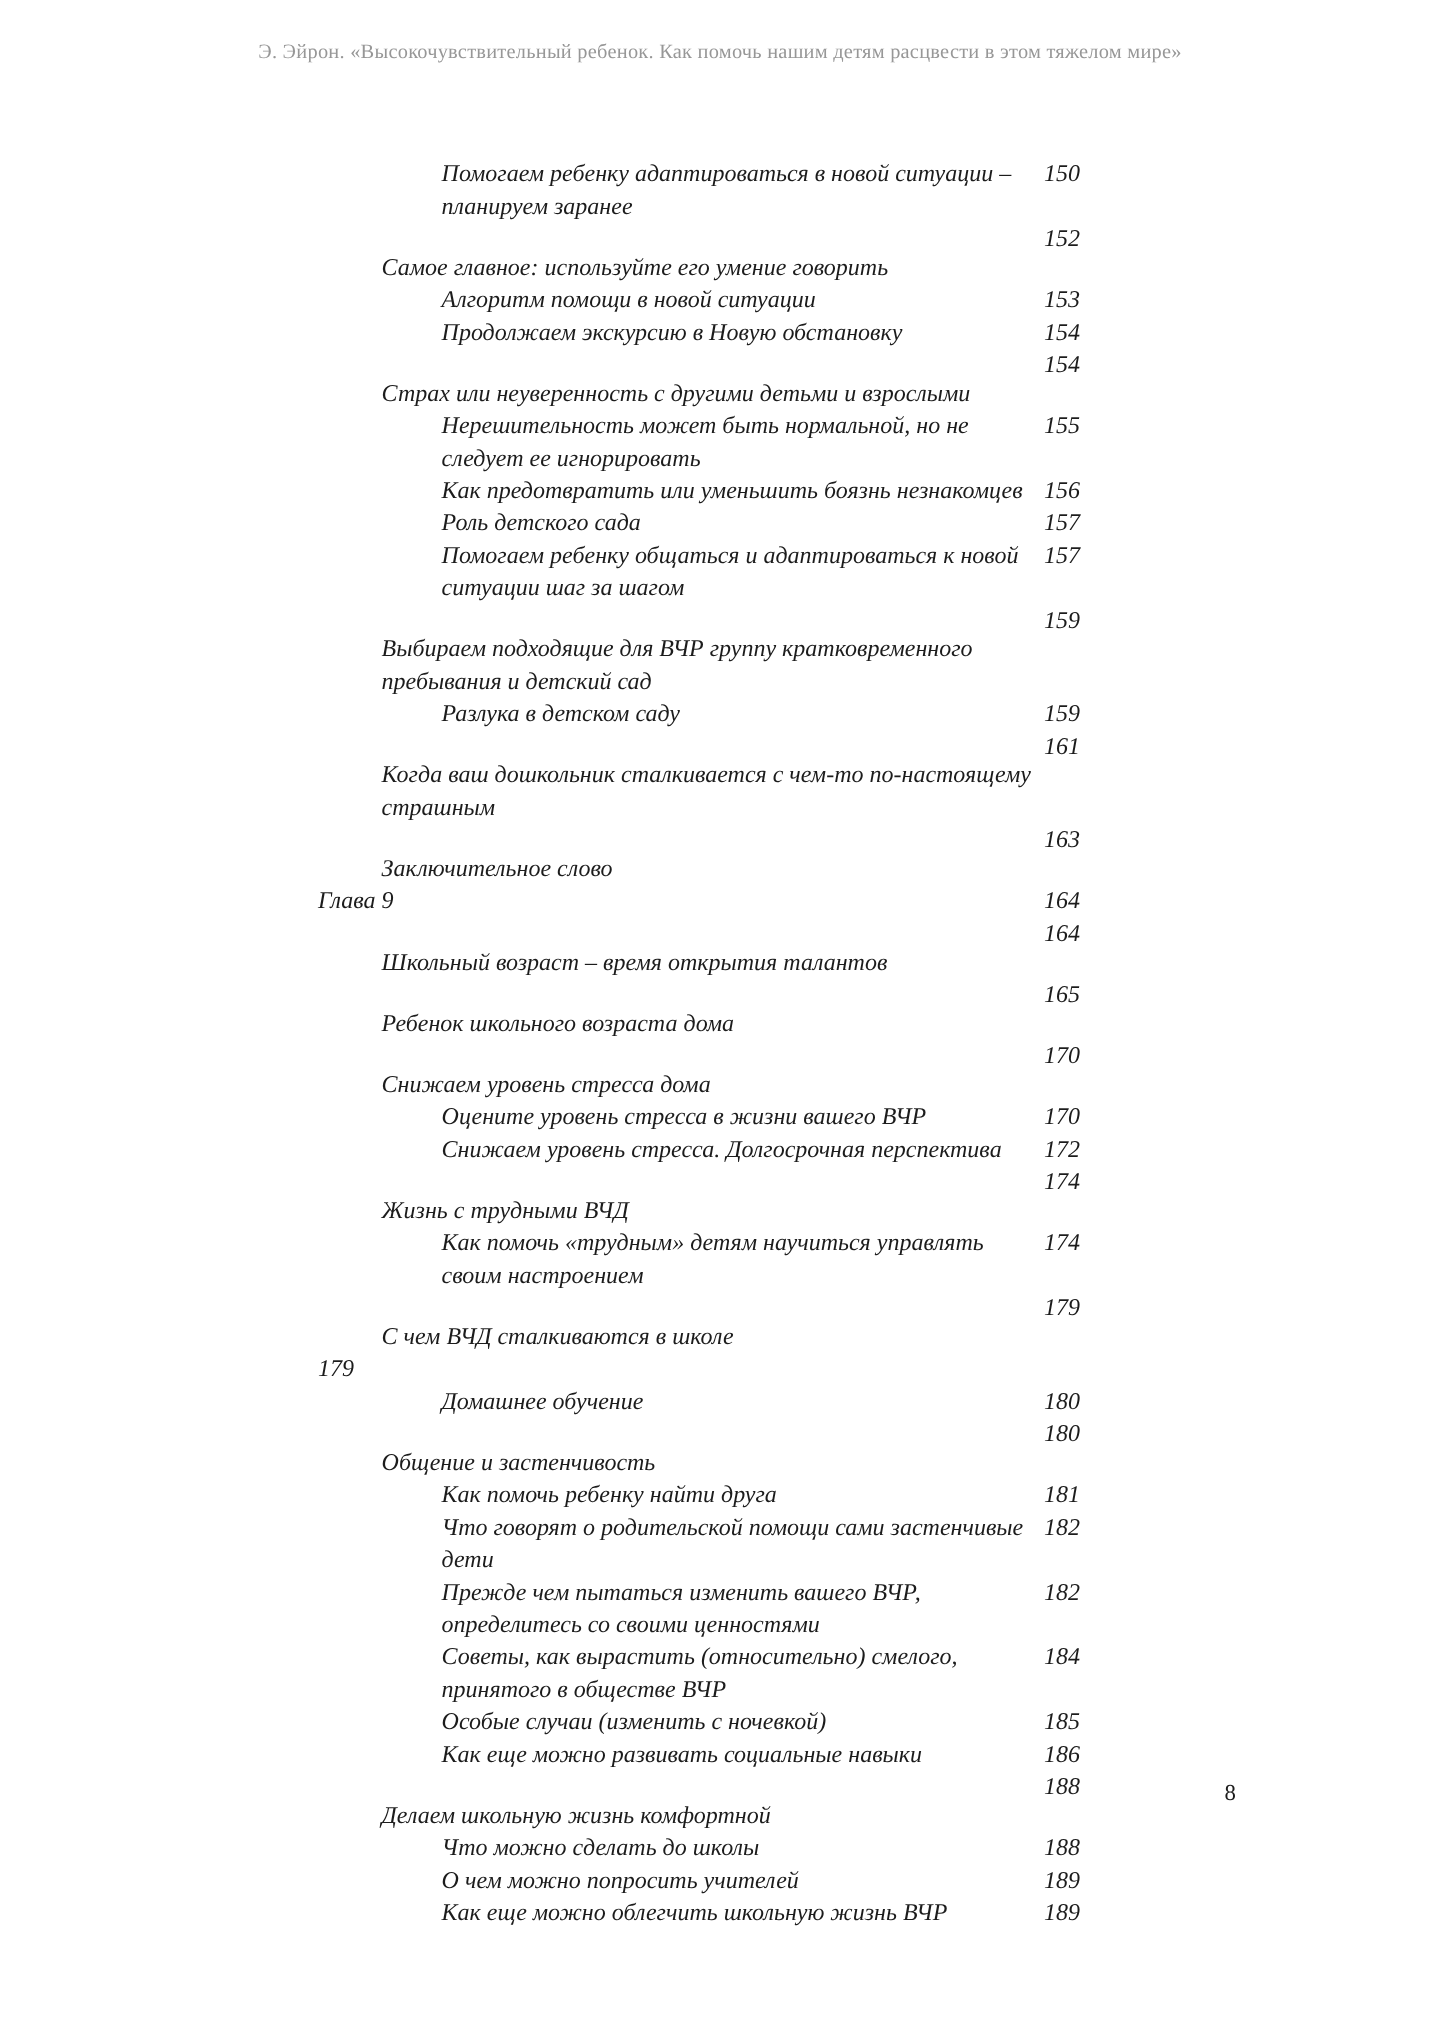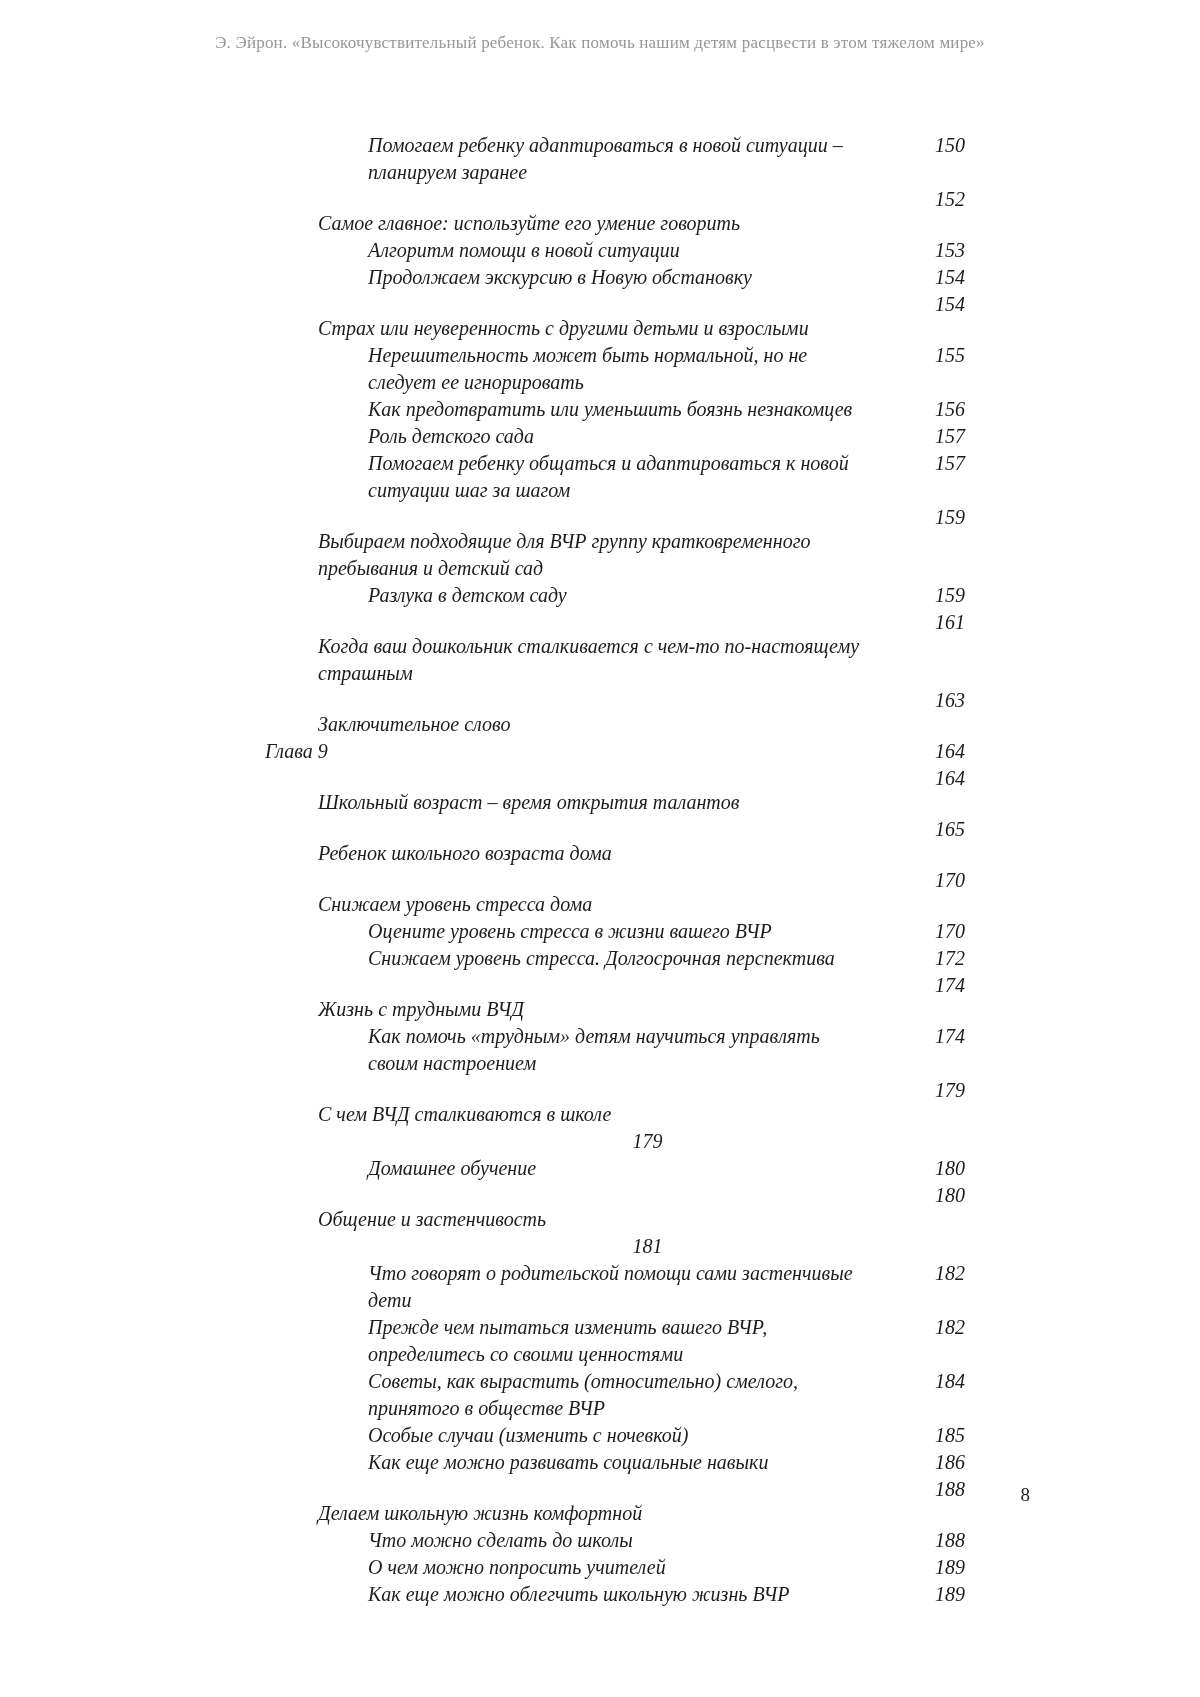--- a/index.html
+++ b/index.html
@@ -42,21 +42,21 @@
   .toc-title {
     width: 605px;
     box-sizing: border-box;
     padding-right: 10px;
   }
   .toc-row.indent-0 .toc-title { padding-left: 0; }
   .toc-row.indent-1 .toc-title { padding-left: 53px; margin-top: 24px; }
   .toc-row.indent-2 .toc-title { padding-left: 103px; }
   .toc-page {
     flex: 1;
-    text-align: center;
+    text-align: left;
   }
   .page-footer {
     position: absolute;
     top: 1484px;
     right: 170px;
     font-size: 19px;
     color: #1c1c1c;
   }
 </style>
 </head>
@@ -159,20 +159,21 @@
   </div>
       <div class="toc-row indent-2">
     <div class="toc-title">Домашнее обучение</div>
     <div class="toc-page">180</div>
   </div>
       <div class="toc-row indent-1">
     <div class="toc-title">Общение и застенчивость</div>
     <div class="toc-page">180</div>
   </div>
       <div class="toc-row indent-2">
+    <div class="toc-title">Как помочь ребенку найти друга</div>
     <div class="toc-page">181</div>
   </div>
       <div class="toc-row indent-2">
     <div class="toc-title">Что говорят о родительской помощи сами застенчивые дети</div>
     <div class="toc-page">182</div>
   </div>
       <div class="toc-row indent-2">
     <div class="toc-title">Прежде чем пытаться изменить вашего ВЧР, определитесь со своими ценностями</div>
     <div class="toc-page">182</div>
   </div>

